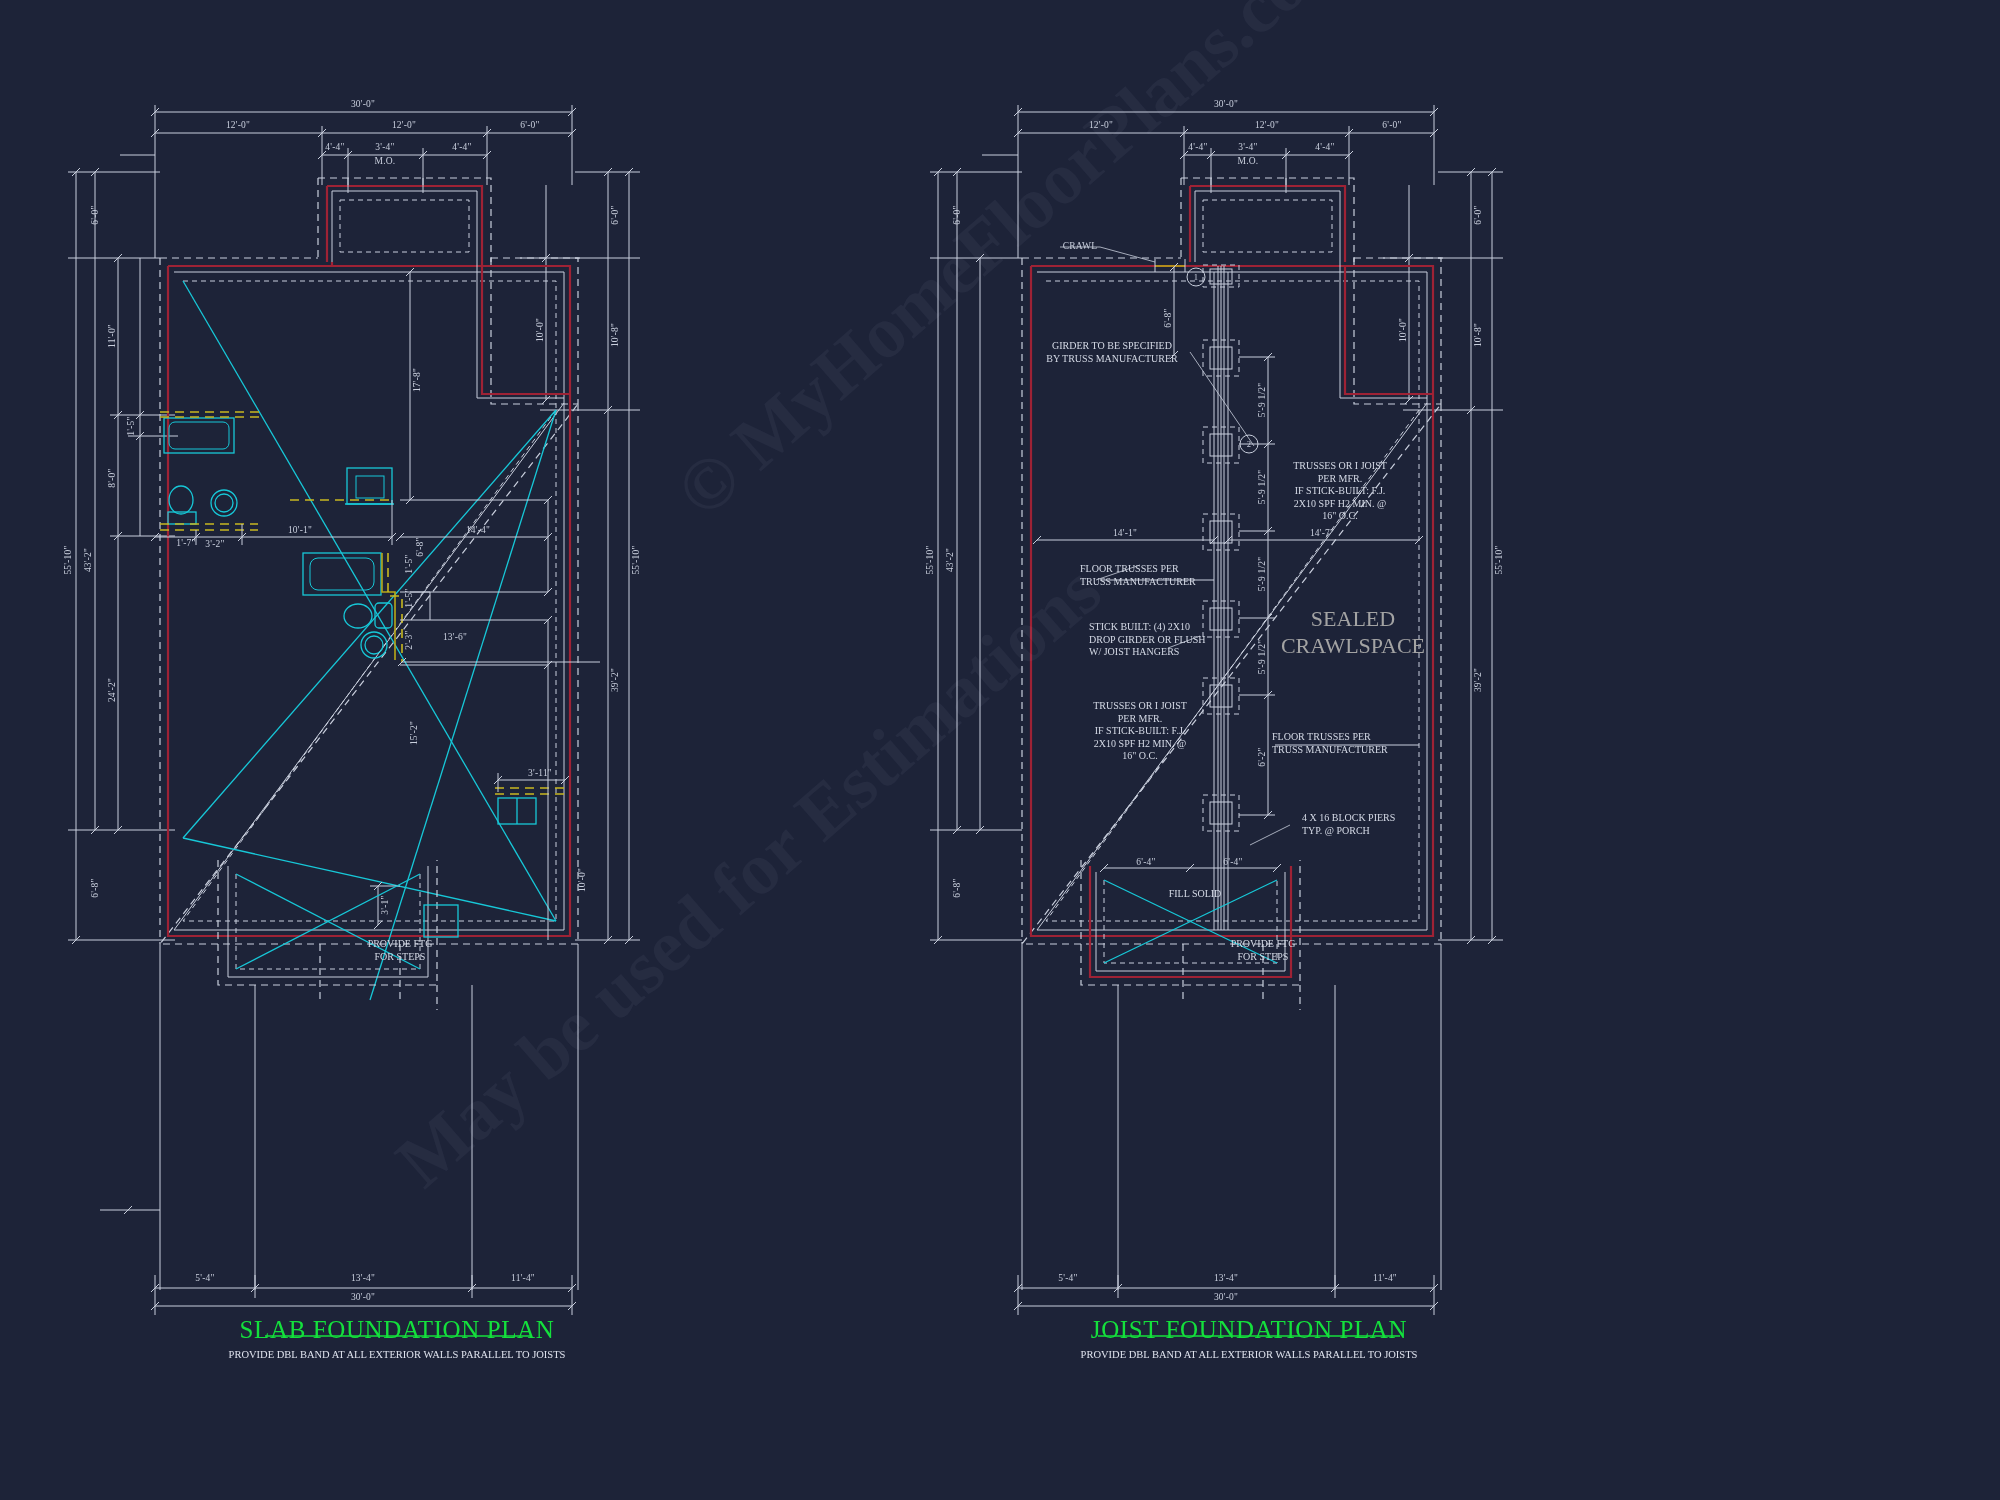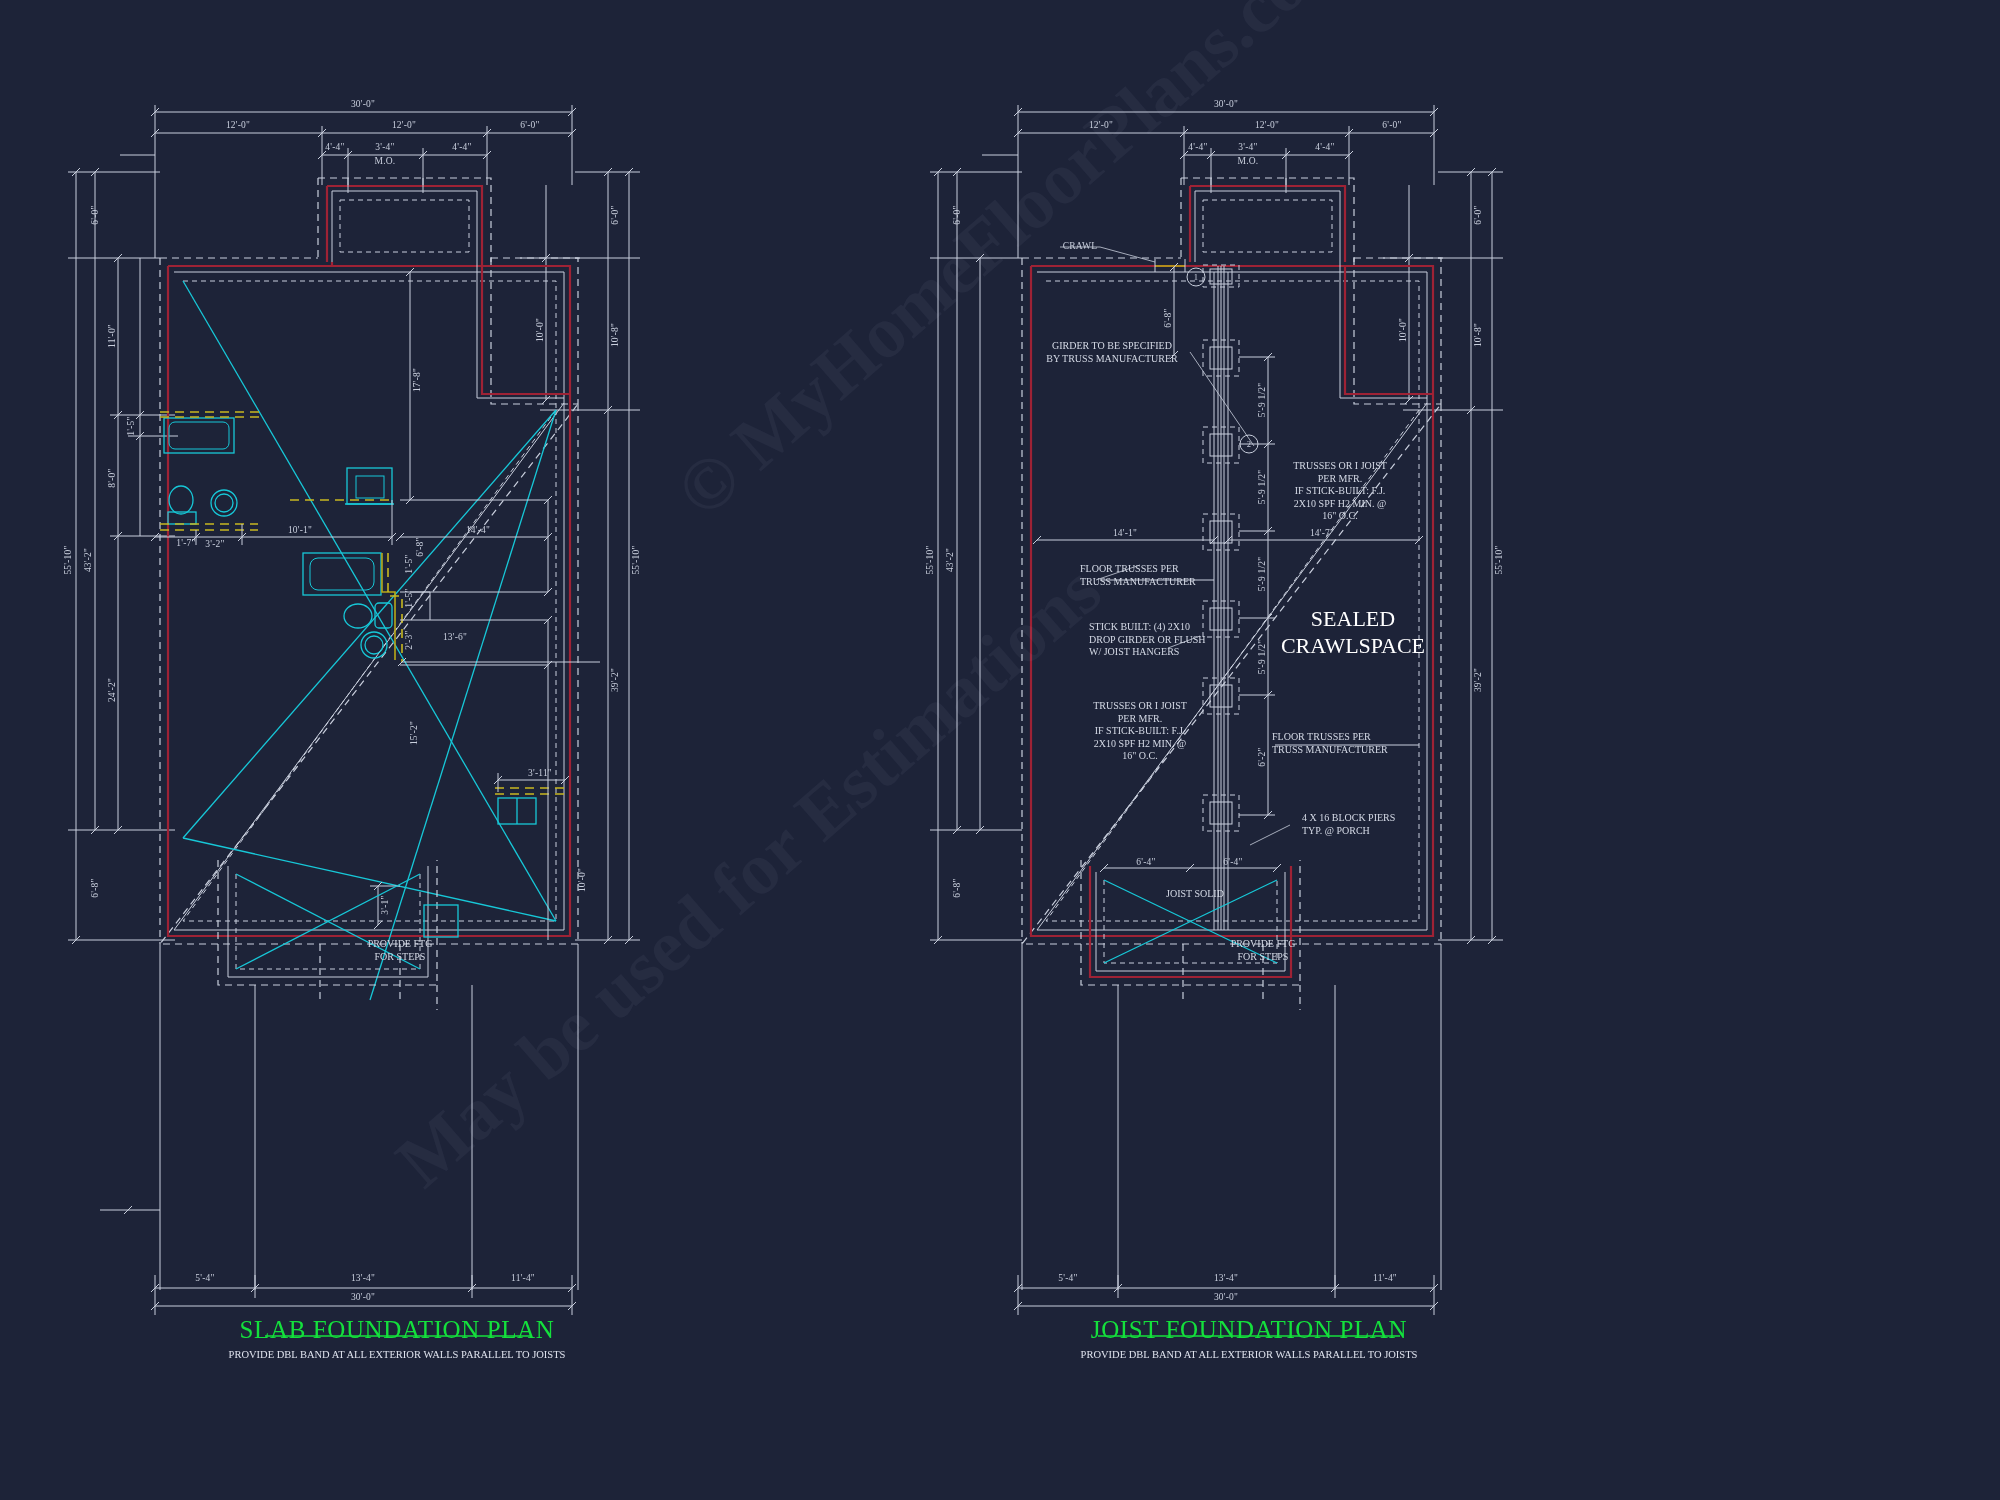--- a/index.html
+++ b/index.html
@@ -20,21 +20,21 @@
   .note{position:absolute;font-family:"Liberation Serif",serif;
         color:#d5dae6;font-size:10px;line-height:12.5px;white-space:nowrap;text-align:center;}
   .note.r{}
   .note.l{text-align:left;}
   .title{position:absolute;font-family:"Liberation Serif",serif;
          color:#14e03c;font-size:25px;font-weight:400;letter-spacing:.6px;
          white-space:nowrap;transform:translateX(-50%);}
   .subtitle{position:absolute;font-family:"Liberation Serif",serif;
             color:#dfe3ee;font-size:10.5px;white-space:nowrap;transform:translateX(-50%);}
   .sealed{position:absolute;font-family:"Liberation Serif",serif;
-          color:#ffffff;font-size:22px;white-space:nowrap;text-align:center;
+          color:#a3a3a3;font-size:22px;white-space:nowrap;text-align:center;
           transform:translateX(-50%);line-height:27px;}
 </style>
 </head>
 <body>
 
 <div id="stage">
 
   <svg width="2000" height="1500">
     <defs>
       <style>
@@ -572,21 +572,21 @@
   <div class="lbl c" style="left:1233px;top:862px">6'-4"</div>
 
   <div class="lbl c" style="left:1080px;top:246px">CRAWL</div>
   <div class="note r" style="left:1038px;top:340px;width:148px">GIRDER TO BE SPECIFIED<br>BY TRUSS MANUFACTURER</div>
   <div class="note" style="left:1280px;top:460px;width:120px">TRUSSES OR I JOIST<br>PER MFR.<br>IF STICK-BUILT: F.J.<br>2X10 SPF H2 MIN. @<br>16" O.C.</div>
   <div class="note l" style="left:1080px;top:563px;width:120px">FLOOR TRUSSES PER<br>TRUSS MANUFACTURER</div>
   <div class="note l" style="left:1089px;top:621px;width:130px">STICK BUILT: (4) 2X10<br>DROP GIRDER OR FLUSH<br>W/ JOIST HANGERS</div>
   <div class="note" style="left:1080px;top:700px;width:120px">TRUSSES OR I JOIST<br>PER MFR.<br>IF STICK-BUILT: F.J.<br>2X10 SPF H2 MIN. @<br>16" O.C.</div>
   <div class="note l" style="left:1272px;top:731px;width:130px">FLOOR TRUSSES PER<br>TRUSS MANUFACTURER</div>
   <div class="note l" style="left:1302px;top:812px;width:130px">4 X 16 BLOCK PIERS<br>TYP. @ PORCH</div>
-  <div class="note" style="left:1155px;top:888px;width:80px">JOIST SOLID</div>
+  <div class="note" style="left:1155px;top:888px;width:80px">FILL SOLID</div>
   <div class="note" style="left:1208px;top:938px;width:110px">PROVIDE FTG<br>FOR STEPS</div>
 
   <div class="lbl c" style="left:1196px;top:277px;font-size:8.5px">1</div>
   <div class="lbl c" style="left:1249px;top:444px;font-size:8.5px">2</div>
 
   <div class="sealed" style="left:1353px;top:605px">SEALED<br>CRAWLSPACE</div>
 
   <div class="lbl c" style="left:1068px;top:1278px">5'-4"</div>
   <div class="lbl c" style="left:1226px;top:1278px">13'-4"</div>
   <div class="lbl c" style="left:1385px;top:1278px">11'-4"</div>

